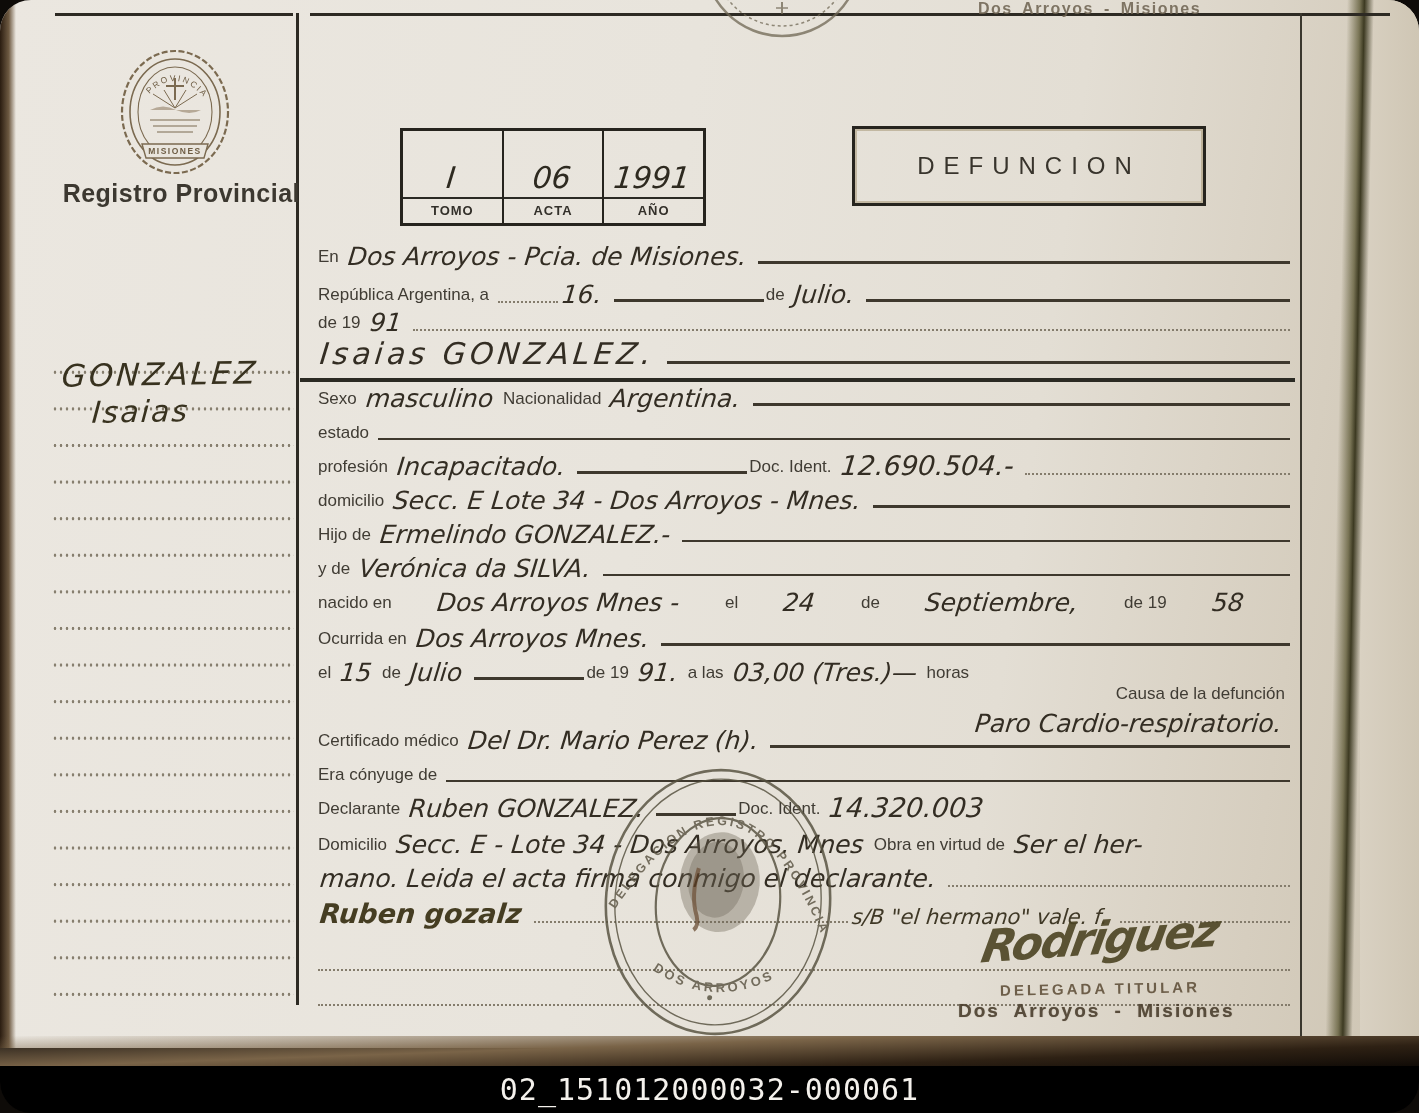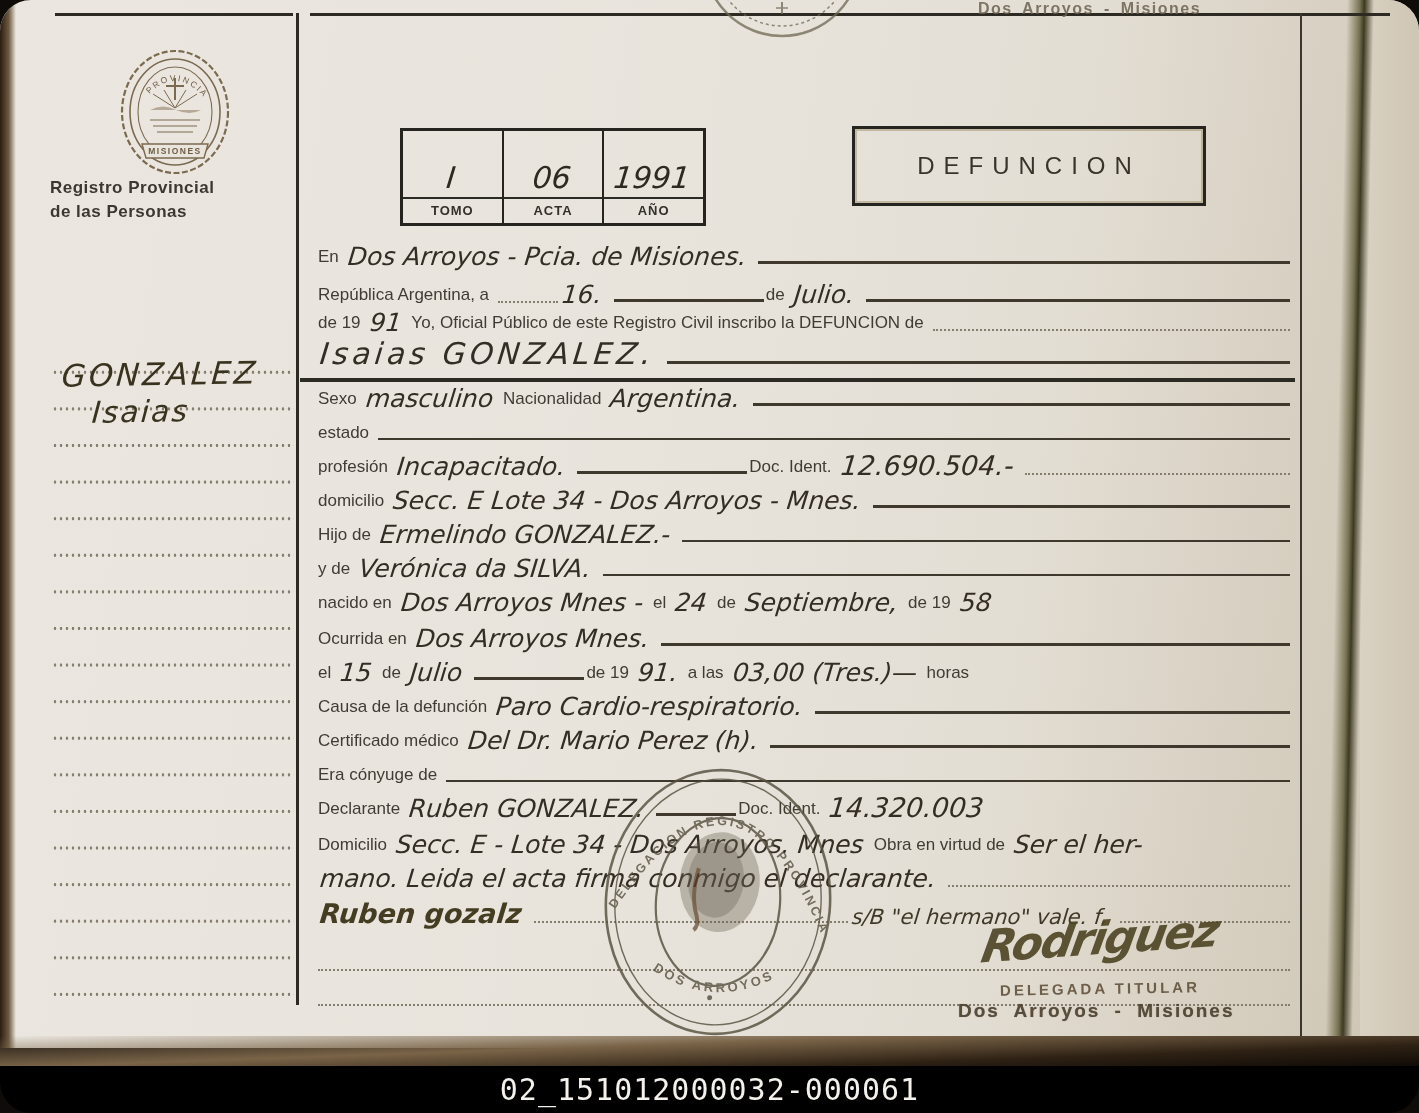--- a/index.html
+++ b/index.html
@@ -19,22 +19,22 @@
   .codebar{position:absolute;left:0;top:1066px;width:1419px;height:47px;background:#000;
          display:flex;align-items:center;justify-content:center;}
   .codebar span{color:#f4f1ec;font-family:"DejaVu Sans Mono",monospace;font-size:30px;letter-spacing:1px;}
   
   .hline{position:absolute;background:#2d2a23;height:3px;}
   .vline{position:absolute;background:#2d2a23;width:3px;}
   
   .mlines{position:absolute;left:52px;top:354px;width:242px;height:668px;
           background-image:radial-gradient(circle,#867e6e 1.1px,rgba(0,0,0,0) 1.6px);
           background-size:6px 36.6px;background-position:0 0;}
-  .orgtxt{position:absolute;left:50px;top:176px;width:250px;text-align:left;
-          font-size:17px;font-weight:600;color:#3c3830;line-height:1.4;letter-spacing:.5px;}
+  .orgtxt{position:absolute;left:50px;top:176px;width:250px;text-align:right;
+          font-size:25px;font-weight:600;color:#3c3830;line-height:1.4;letter-spacing:.5px;}
   .mname{position:absolute;font-family:"DejaVu Sans",sans-serif;font-style:italic;
          color:#38321f;transform:skewX(-5deg) rotate(-1deg);}
   
   .form{position:absolute;left:318px;top:0;width:974px;}
   .row{position:absolute;left:0;right:0;display:flex;align-items:flex-end;height:38px;}
   .lbl{font-size:17px;color:#403c34;font-weight:500;padding:0 7px 5px 0;white-space:nowrap;}
   .hw{font-family:"DejaVu Sans",sans-serif;font-style:italic;font-size:25px;color:#332d23;
       padding:0 10px 1px 2px;white-space:nowrap;transform:skewX(-6deg);}
   .hw.big{font-size:30px;letter-spacing:2px;}
   .hw.sig{color:#453d22;font-weight:bold;}
@@ -114,21 +114,20 @@
     <path d="M 32 62 Q 45 55 58 62 Q 72 68 83 62" fill="#8a775b" opacity=".55"></path>
     <line x1="32" y1="72" x2="82" y2="72" stroke="#7b6a50" stroke-width="1.2"></line>
     <line x1="35" y1="78" x2="79" y2="78" stroke="#7b6a50" stroke-width="1"></line>
     <line x1="39" y1="84" x2="75" y2="84" stroke="#7b6a50" stroke-width="1"></line>
     <path d="M 24 96 L 90 96 L 86 110 L 28 110 Z" fill="#e9e5dd" stroke="#7b6a50" stroke-width="1.4"></path>
     <text x="57" y="106" text-anchor="middle" font-size="8.5" font-weight="bold" fill="#6e5d44" letter-spacing="1.5">MISIONES</text>
   </svg>
 
   <div class="orgtxt">
     <div>Registro Provincial</div>
-    <div>de las Personas</div>
   </div>
 
   <div class="mlines"></div>
   <div class="mname" style="left:62px;top:356px;font-size:31px;letter-spacing:3px;">GONZALEZ</div>
   <div class="mname" style="left:92px;top:394px;font-size:30px;letter-spacing:2px;">Isaias</div>
 
 
   <div class="rectable">
     <div class="reccell">
       <div class="recval">I</div>
@@ -162,21 +161,20 @@
       <span class="hw">16.</span>
       <span class="pen" style="width:150px;"></span>
       <span class="lbl">de</span>
       <span class="hw">Julio.</span>
       <span class="pen" style="flex:1;"></span>
     </div>
 
     <div class="row" style="top:300px;">
       <span class="lbl">de 19</span>
       <span class="hw">91</span>
-      <span class="lbl">Yo, Oficial Público de este Registro Civil inscribo la DEFUNCION de</span>
       <span class="dots" style="flex:1;"></span>
     </div>
 
     <div class="row" style="top:330px;height:42px;">
       <span class="hw big" style="letter-spacing:4px;">Isaias GONZALEZ.</span>
       <span class="pen" style="flex:1;"></span>
     </div>
 
     <div class="row" style="top:376px;">
       <span class="lbl">Sexo</span>
@@ -211,21 +209,21 @@
       <span class="hw">Ermelindo GONZALEZ.-</span>
       <span class="pen" style="flex:1;border-bottom-width:2px;"></span>
     </div>
 
     <div class="row" style="top:546px;">
       <span class="lbl">y de</span>
       <span class="hw">Verónica da SILVA.</span>
       <span class="pen" style="flex:1;border-bottom-width:2px;"></span>
     </div>
 
-    <div class="row" style="top:580px;">
+    <div class="row" style="top:580px;gap:36px;">
       <span class="lbl">nacido en</span>
       <span class="hw">Dos Arroyos Mnes -</span>
       <span class="lbl">el</span>
       <span class="hw">24</span>
       <span class="lbl">de</span>
       <span class="hw">Septiembre,</span>
       <span class="lbl">de 19</span>
       <span class="hw">58</span>
     </div>
 
@@ -241,21 +239,21 @@
       <span class="lbl">de</span>
       <span class="hw">Julio</span>
       <span class="pen" style="width:110px;"></span>
       <span class="lbl">de 19</span>
       <span class="hw">91.</span>
       <span class="lbl">a las</span>
       <span class="hw">03,00 (Tres.)—</span>
       <span class="lbl">horas</span>
     </div>
 
-    <div class="row" style="top:684px;">
+    <div class="row" style="top:684px;flex-direction:column;">
       <span class="lbl">Causa de la defunción</span>
       <span class="hw">Paro Cardio-respiratorio.</span>
       <span class="pen" style="flex:1;"></span>
     </div>
 
     <div class="row" style="top:718px;">
       <span class="lbl">Certificado médico</span>
       <span class="hw">Del Dr. Mario Perez (h).</span>
       <span class="pen" style="flex:1;"></span>
     </div>

